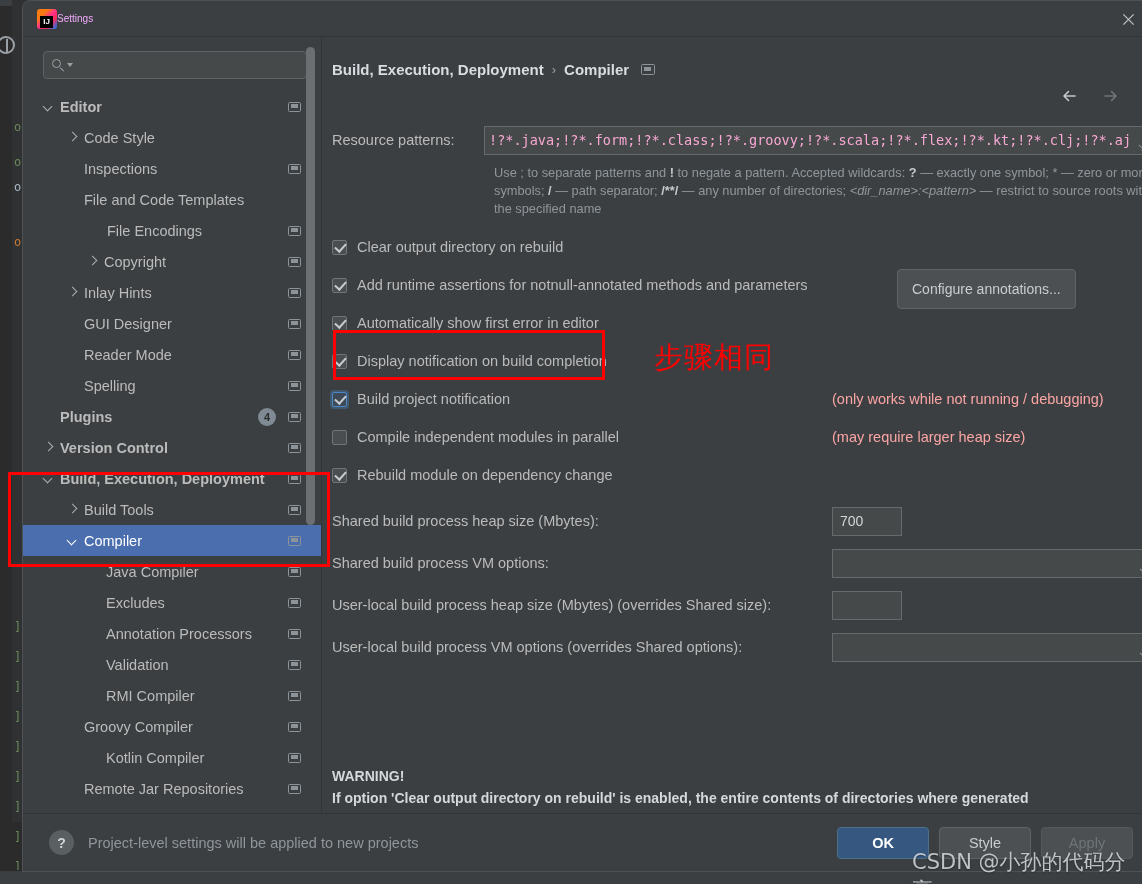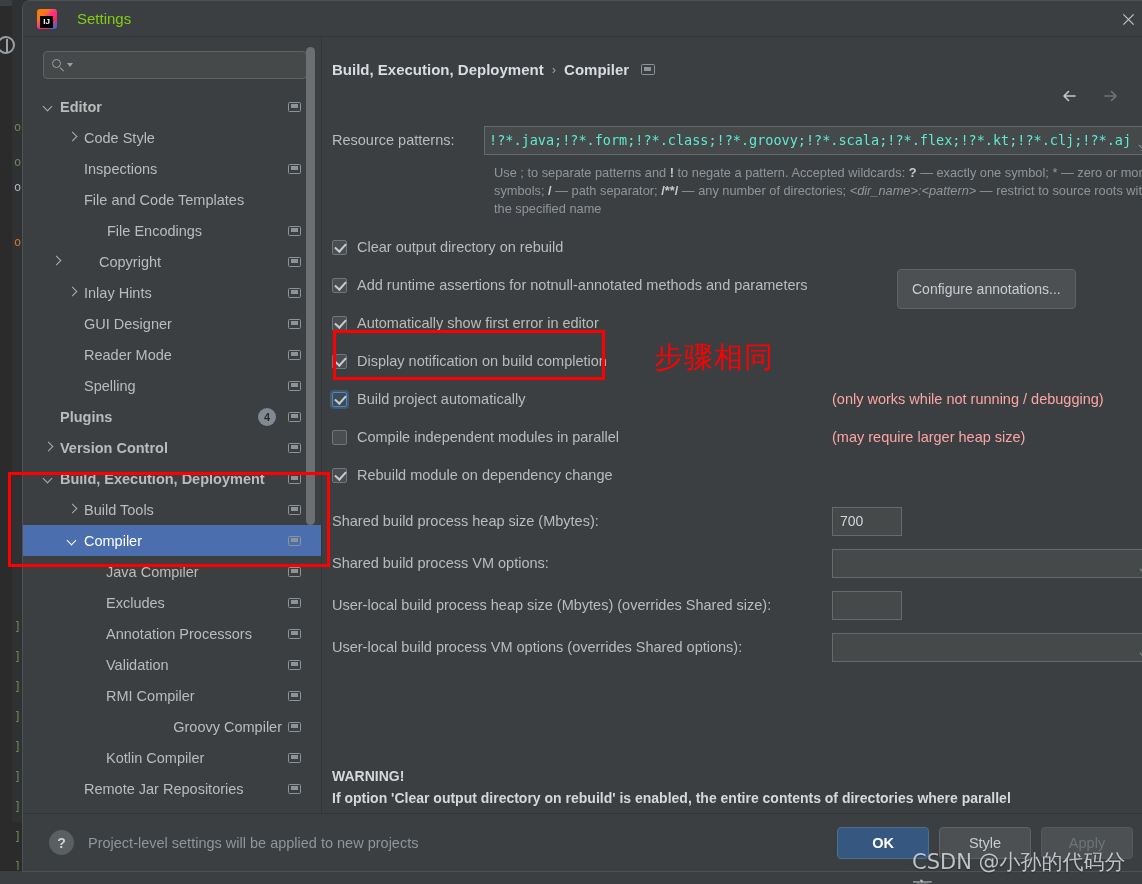--- a/index.html
+++ b/index.html
@@ -77,21 +77,21 @@
     border-radius: 3px; position: relative; flex: 0 0 20px;
     background: linear-gradient(135deg,#f97a12 0%,#f97a12 28%,#ff318c 50%,#fe2857 68%,#007efc 100%);
   }
   #app-logo:after {
     content: "IJ"; position: absolute; left: 3px; bottom: 1px;
     width: 13px; height: 12px; background: #000;
     color: #fff; font-size: 8px; font-weight: bold;
     line-height: 12px; text-align: center;
   }
   #dialog-title {
-    margin-left: 20px; color: #84cc16; font-size: 15px;
+    margin-left: 0; color: #f0abfc; font-size: 10px;
   }
   #titlebar-close {
     position: absolute; right: 0; top: 0;
     width: 46px; height: 36px;
     display: flex; align-items: center; justify-content: center;
     cursor: pointer;
   }
   #titlebar-close svg { width: 15px; height: 15px; }
 
   
@@ -213,21 +213,21 @@
 
   #resource-patterns-row { display: flex; align-items: center; height: 34px; }
   #resource-patterns-label { width: 152px; color: #bbbbbb; font-size: 14.5px; }
   #resource-patterns-field {
     flex: 1 1 auto; height: 29px;
     background: #45494a; border: 1px solid #646a6d;
     display: flex; align-items: center; padding: 0 4px;
     position: relative; overflow: hidden;
   }
   #resource-patterns-value {
-    color: #5eead4; font-family: "DejaVu Sans Mono", monospace;
+    color: #f9a8d4; font-family: "DejaVu Sans Mono", monospace;
     font-size: 13.5px; white-space: nowrap; overflow: hidden;
   }
   .expand-glyph {
     position: absolute; right: 3px; bottom: 2px;
     width: 10px; height: 10px; color: #8d9499;
     font-size: 11px; line-height: 10px;
   }
 
   #patterns-hint {
     margin-left: 162px; margin-top: 7px; margin-right: 0;
@@ -410,21 +410,21 @@
           </div>
           <div class="tree-row" style="padding-left: 44px;">
             <span class="arrow"></span>
             <span class="label" style="margin-left: 6px;">File and Code Templates</span>
           </div>
           <div class="tree-row" style="padding-left: 67px;">
             <span class="arrow"></span>
             <span class="label" style="margin-left: 6px;">File Encodings</span>
             <span class="proj-icon"></span>
           </div>
-          <div class="tree-row" style="padding-left: 28px; gap: 31px;">
+          <div class="tree-row" style="padding-left: 64px;">
             <span class="arrow right"></span>
             <span class="label" style="margin-left: 6px;">Copyright</span>
             <span class="proj-icon"></span>
           </div>
           <div class="tree-row" style="padding-left: 44px;">
             <span class="arrow right"></span>
             <span class="label" style="margin-left: 6px;">Inlay Hints</span>
             <span class="proj-icon"></span>
           </div>
           <div class="tree-row" style="padding-left: 44px;">
@@ -486,21 +486,21 @@
           <div class="tree-row" style="padding-left: 66px;">
             <span class="arrow"></span>
             <span class="label" style="margin-left: 6px;">Validation</span>
             <span class="proj-icon"></span>
           </div>
           <div class="tree-row" style="padding-left: 66px;">
             <span class="arrow"></span>
             <span class="label" style="margin-left: 6px;">RMI Compiler</span>
             <span class="proj-icon"></span>
           </div>
-          <div class="tree-row" style="padding-left: 44px; text-align: right;">
+          <div class="tree-row" style="padding-left: 44px;">
             <span class="arrow"></span>
             <span class="label" style="margin-left: 6px;">Groovy Compiler</span>
             <span class="proj-icon"></span>
           </div>
           <div class="tree-row" style="padding-left: 66px;">
             <span class="arrow"></span>
             <span class="label" style="margin-left: 6px;">Kotlin Compiler</span>
             <span class="proj-icon"></span>
           </div>
           <div class="tree-row" style="padding-left: 44px;">
@@ -565,21 +565,21 @@
             <div class="check-row">
               <span class="checkbox checked"></span>
               <span class="check-label">Automatically show first error in editor</span>
             </div>
             <div class="check-row">
               <span class="checkbox checked"></span>
               <span class="check-label">Display notification on build completion</span>
             </div>
             <div class="check-row">
               <span class="checkbox checked focused"></span>
-              <span class="check-label">Build project automatically</span>
+              <span class="check-label">Build project notification</span>
               <span class="check-hint">(only works while not running / debugging)</span>
             </div>
             <div class="check-row">
               <span class="checkbox"></span>
               <span class="check-label">Compile independent modules in parallel</span>
               <span class="check-hint">(may require larger heap size)</span>
             </div>
             <div class="check-row">
               <span class="checkbox checked"></span>
               <span class="check-label">Rebuild module on dependency change</span>
@@ -607,21 +607,21 @@
               <div class="input-wide-wrap" style="margin-right: 0px;">
                 <input type="text" class="text-input input-wide" style="">
                 <span class="expand-glyph">↘</span>
               </div>
             </div>
           </div>
       </div>
 
       <div id="warning-block">
         <div>WARNING!</div>
-        <div>If option 'Clear output directory on rebuild' is enabled, the entire contents of directories where parallel</div>
+        <div>If option 'Clear output directory on rebuild' is enabled, the entire contents of directories where generated</div>
         <div>sources are stored WILL BE CLEARED on rebuild.</div>
       </div>
     </div>
   </div>
 
   <div id="dialog-footer">
     <div id="footer-help">
       <div id="help-icon">?</div>
       <div id="footer-note">Project-level settings will be applied to new projects</div>
     </div>

